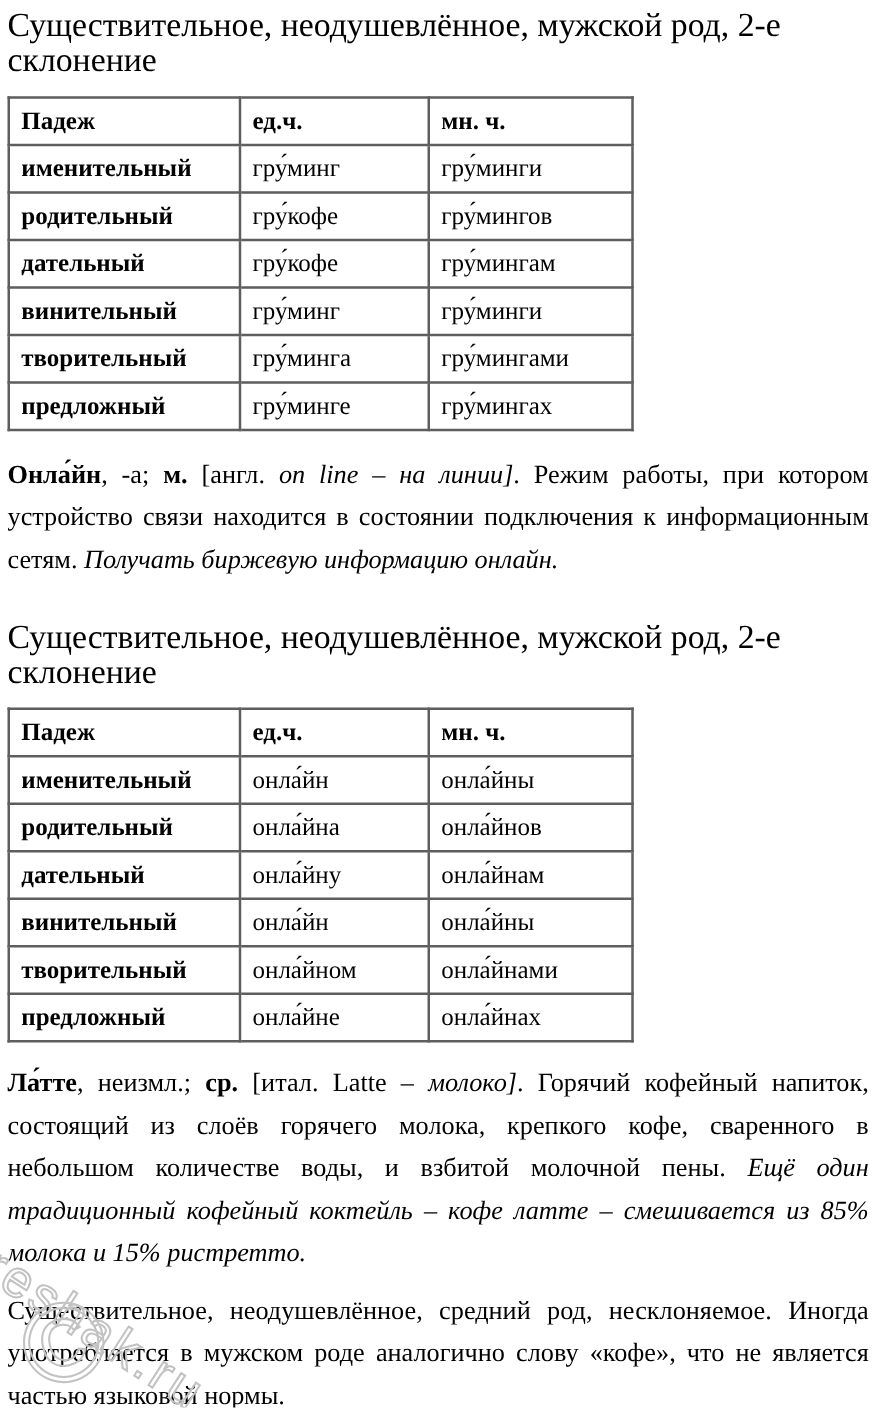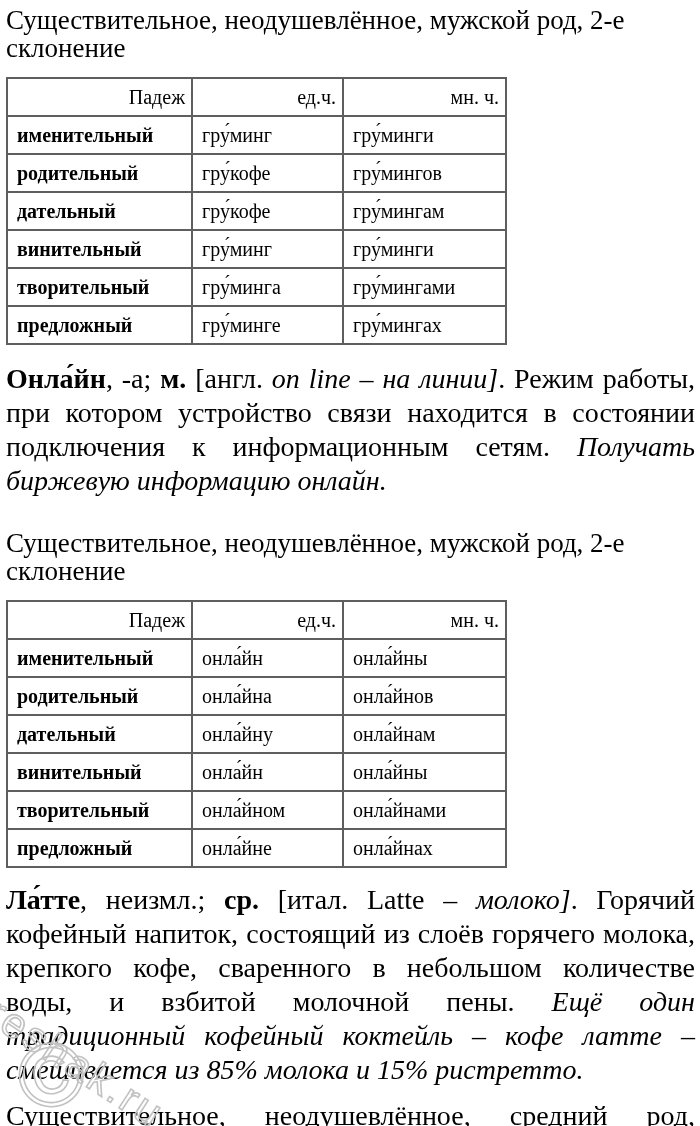--- a/index.html
+++ b/index.html
@@ -22,21 +22,21 @@
   }
   .page { padding: 6px 5px 0 6px; position: relative; z-index: 1; }
 
   .morph {
     font-size: 27px;
     line-height: 28px;
     margin: 0;
   }
 
   .para {
-    font-size: 28px;
+    font-size: 21px;
     line-height: 34px;
     text-align: justify;
     margin: 17px 0 0 0;
   }
   .seg-b { font-weight: 700; }
   .seg-i { font-style: italic; }
 
   table.decl {
     border-collapse: collapse;
     table-layout: fixed;
@@ -48,21 +48,21 @@
     border: 2px solid var(--table_border_inner);
     height: 38px;
     padding: 0 6px 0 9px;
     font-size: 20px;
     vertical-align: middle;
     text-align: left;
     font-weight: 400;
     overflow: hidden;
     white-space: nowrap;
   }
-  .decl th { font-weight: 400; text-align: right; }
+  .decl th { font-weight: 700; }
   .decl td.case { font-weight: 700; }
   col.c1 { width: 185px; }
   col.c2 { width: 151px; }
   col.c3 { width: 163px; }
 
   #heading2 { margin-top: 31px; }
   #para-online { margin-top: 17px; }
   #para-latte { margin-top: 15px; }
   #para-latte-note { margin-top: 12px; }
 

